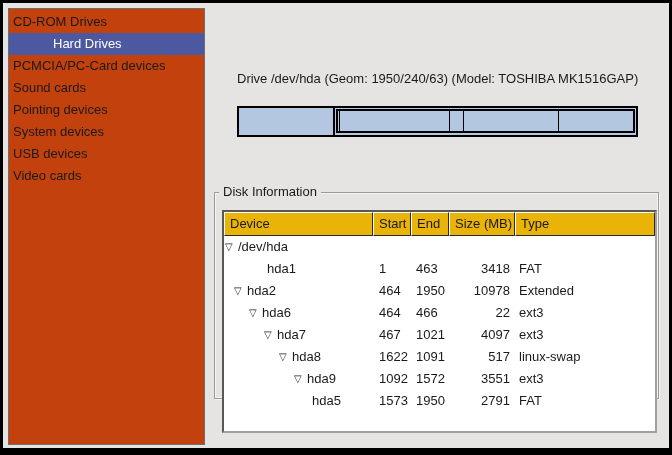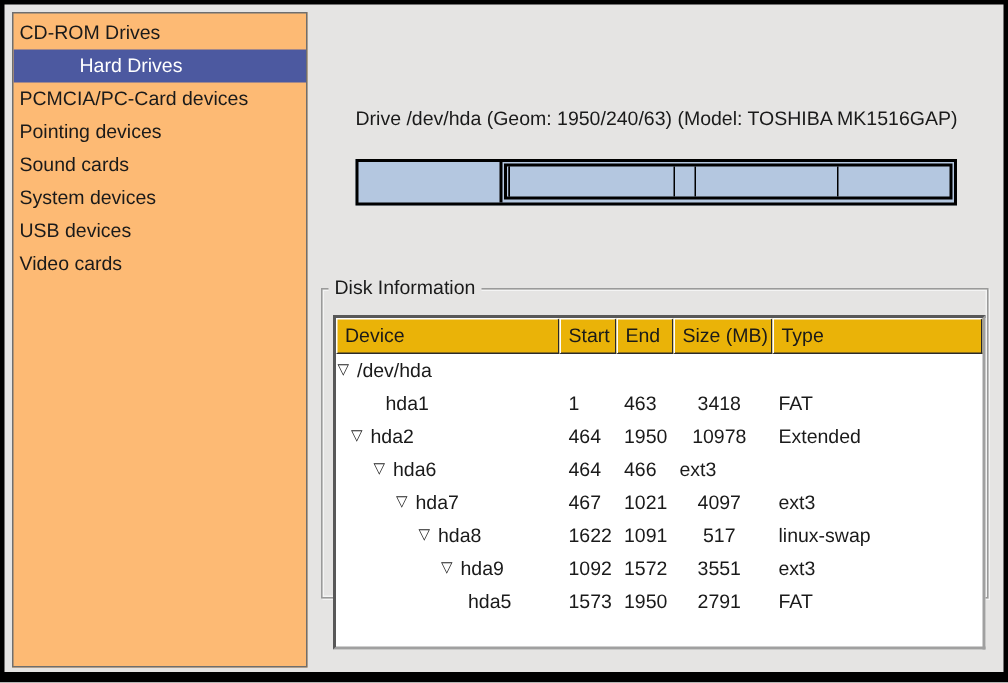--- a/index.html
+++ b/index.html
@@ -10,21 +10,21 @@
     background:#000; overflow:hidden;
   }
   .content {
     position:absolute; left:3px; top:3px; right:3px; bottom:7px;
     background:#e5e4e3; color:#1a1a1a; font-size:13px;
   }
 
   
   .sidebar {
     position:absolute; left:5px; top:5px; width:197px; height:437px;
-    background:#fdba74; border:1px solid #6e6e6e; box-sizing:border-box;
+    background:#c2410c; border:1px solid #6e6e6e; box-sizing:border-box;
     padding-top:2px; overflow:hidden;
   }
   .side-item {
     height:22px; line-height:22px; padding-left:4px;
     white-space:nowrap; cursor:default;
   }
   .side-item.selected { background:#4c59a0; color:#fff;padding-left:44px; }
 
   
   .drive-label {
@@ -68,40 +68,40 @@
     border-top:1px solid #fdfdfd; border-left:1px solid #fdfdfd;
     border-right:1px solid #2a2a2a; border-bottom:1px solid #2a2a2a;
     line-height:22px; padding-left:5px; white-space:nowrap; overflow:hidden;
     cursor:default;
   }
   .trow { height:22px; line-height:22px; cursor:default; }
   .cell { white-space:nowrap; overflow:visible; }
   .cell.device { display:flex; align-items:center; }
   .cell.start { padding-left:6px; }
   .cell.end   { padding-left:5px; }
-  .cell.size  { text-align:center; padding-right:5px; }
+  .cell.size  { text-align:right; padding-right:5px; }
   .cell.type  { padding-left:4px; }
   .expander {
     display:inline-block; width:13px; font-size:10px; line-height:10px;
     text-align:left; flex:none;
   }
   .spacer { display:inline-block; width:15px; flex:none; }
 </style>
 </head>
 <body>
 
 <div class="window">
   <div class="content">
 
     <div class="sidebar">
       <div class="side-item"><span>CD-ROM Drives</span></div>
       <div class="side-item selected"><span>Hard Drives</span></div>
       <div class="side-item"><span>PCMCIA/PC-Card devices</span></div>
+      <div class="side-item"><span>Sound cards</span></div>
       <div class="side-item"><span>Pointing devices</span></div>
-      <div class="side-item"><span>Sound cards</span></div>
       <div class="side-item"><span>System devices</span></div>
       <div class="side-item"><span>USB devices</span></div>
       <div class="side-item"><span>Video cards</span></div>
     </div>
 
     <div class="drive-label">Drive /dev/hda (Geom: 1950/240/63) (Model: TOSHIBA MK1516GAP)</div>
 
     <div class="part-bar" id="part-bar" style="background: rgb(180, 199, 224);">
         <div class="part-divider" style="left: 23.7436%;"></div>
         <div class="ext-box" style="left: calc(23.7436% + 3px);">
@@ -128,21 +128,21 @@
               <div class="cell device" style="padding-left: 1px;">
                 <span class="expander">▽</span>
                 <span>/dev/hda</span>
               </div>
               <div class="cell start"></div>
               <div class="cell end"></div>
               <div class="cell size"></div>
               <div class="cell type"></div>
             </div>
             <div class="trow">
-              <div class="cell device" style="padding-left: 18px;">
+              <div class="cell device" style="padding-left: 28px;">
                 <span class="spacer"></span>
                 <span>hda1</span>
               </div>
               <div class="cell start">1</div>
               <div class="cell end">463</div>
               <div class="cell size">3418</div>
               <div class="cell type">FAT</div>
             </div>
             <div class="trow">
               <div class="cell device" style="padding-left: 10px;">
@@ -154,20 +154,21 @@
               <div class="cell size">10978</div>
               <div class="cell type">Extended</div>
             </div>
             <div class="trow">
               <div class="cell device" style="padding-left: 25px;">
                 <span class="expander">▽</span>
                 <span>hda6</span>
               </div>
               <div class="cell start">464</div>
               <div class="cell end">466</div>
+              <div class="cell size">22</div>
               <div class="cell type">ext3</div>
             </div>
             <div class="trow">
               <div class="cell device" style="padding-left: 40px;">
                 <span class="expander">▽</span>
                 <span>hda7</span>
               </div>
               <div class="cell start">467</div>
               <div class="cell end">1021</div>
               <div class="cell size">4097</div>

